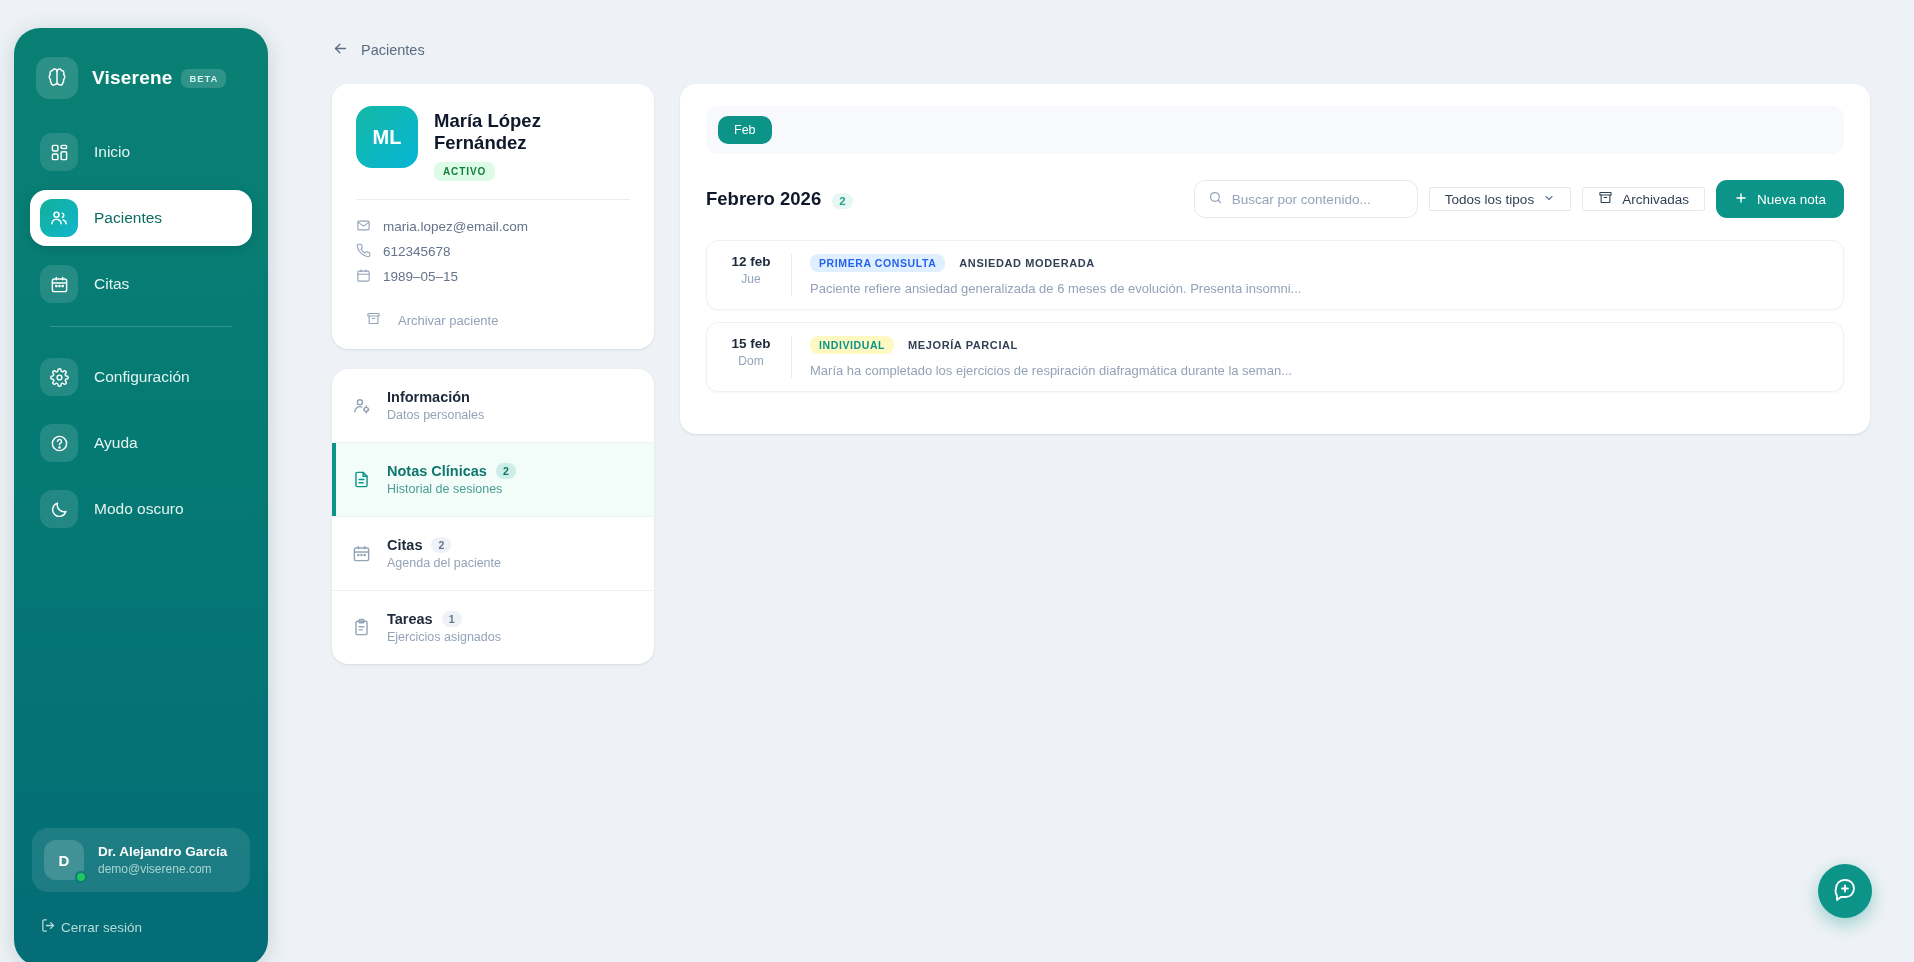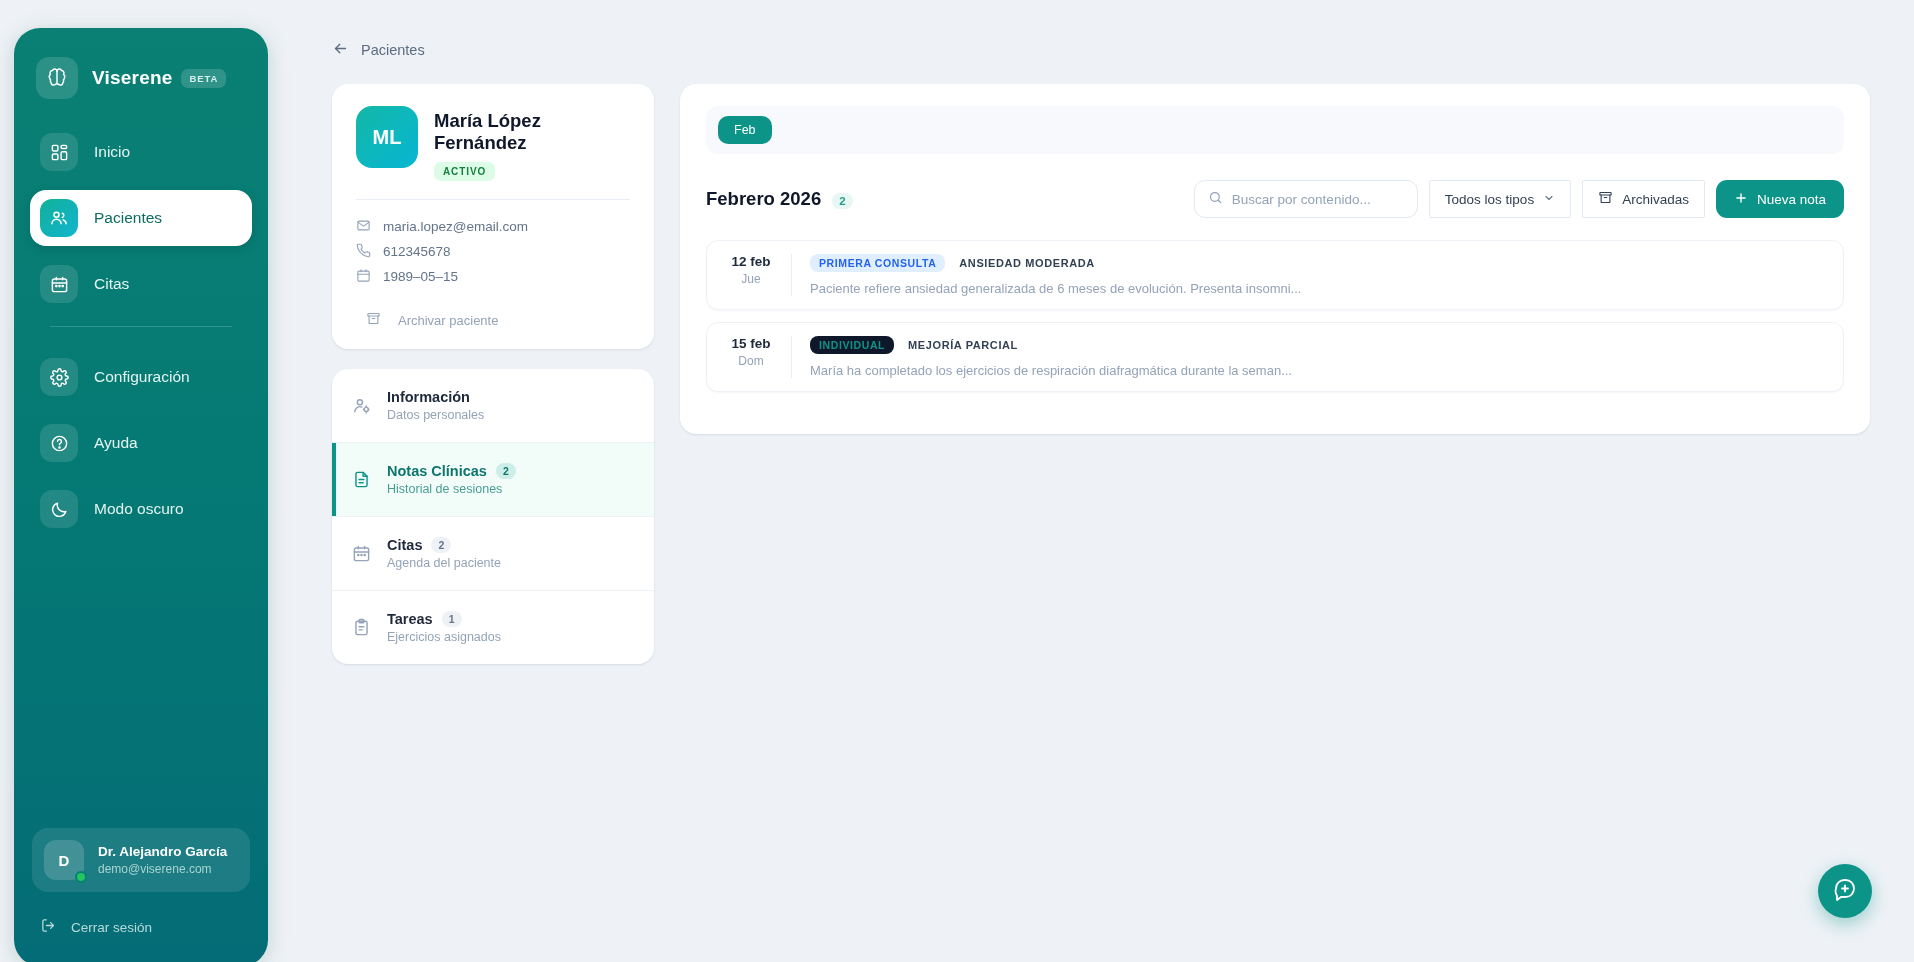--- a/index.html
+++ b/index.html
@@ -128,21 +128,21 @@
     right: -3px; bottom: -3px;
     width: 12px; height: 12px;
     border-radius: 50%;
     background: #22c55e;
     border: 2px solid #0a7d76;
   }
   .user-name { color: #ffffff; font-size: 13.5px; font-weight: bold; line-height: 1.35; }
   .user-mail { color: #a9d3d0; font-size: 12px; line-height: 1.35; }
 
   .logout {
-    display: flex; align-items: center; gap: 14px;
+    display: flex; align-items: center; gap: 4px;
     padding: 0 30px 0 26px;
     height: 46px;
     margin-bottom: 16px;
     cursor: pointer;
   }
   .logout span { color: #b7dbd8; font-size: 13.5px; }
 
   
   .main {
     position: absolute;
@@ -285,21 +285,21 @@
   .search-box input {
     border: none; outline: none;
     font-size: 13.5px; color: #334155;
     font-family: "Liberation Sans", sans-serif;
     width: 100%; background: transparent;
   }
   .search-box input::placeholder { color: #94a3b8; }
 
   .pill-btn {
     display: flex; align-items: center; gap: 9px;
-    height: 38px; padding: 0 15px;
+    height: 24px; padding: 0 15px;
     border: 1px solid #e3e9f1;
     border-radius: 2px;
     background: #fff;
     font-size: 13.5px; color: #334155;
     cursor: pointer;
     font-family: "Liberation Sans", sans-serif;
   }
   .primary-btn {
     display: flex; align-items: center; gap: 9px;
     height: 38px; padding: 0 18px;
@@ -330,21 +330,21 @@
     border-left: 1px solid #e8edf3;
     padding-left: 18px;
     flex: 1;
   }
   .note-tags { display: flex; align-items: center; gap: 14px; }
   .tag {
     font-size: 10.5px; font-weight: bold; letter-spacing: .6px;
     padding: 3px 9px; border-radius: 8px;
   }
   .tag-blue { background: #e0efff; color: #2563eb; }
-  .tag-green { background: #0f172a; color: #0d9488; }
+  .tag-green { background: #fef9c3; color: #0d9488; }
   .tag-plain { font-size: 11px; font-weight: bold; letter-spacing: .6px; color: #334155; }
   .note-excerpt { font-size: 13px; color: #94a3b8; margin-top: 9px; }
 
   
   .fab {
     position: absolute;
     right: 42px; bottom: 44px;
     width: 54px; height: 54px;
     border-radius: 50%;
     background: #0d9488;

